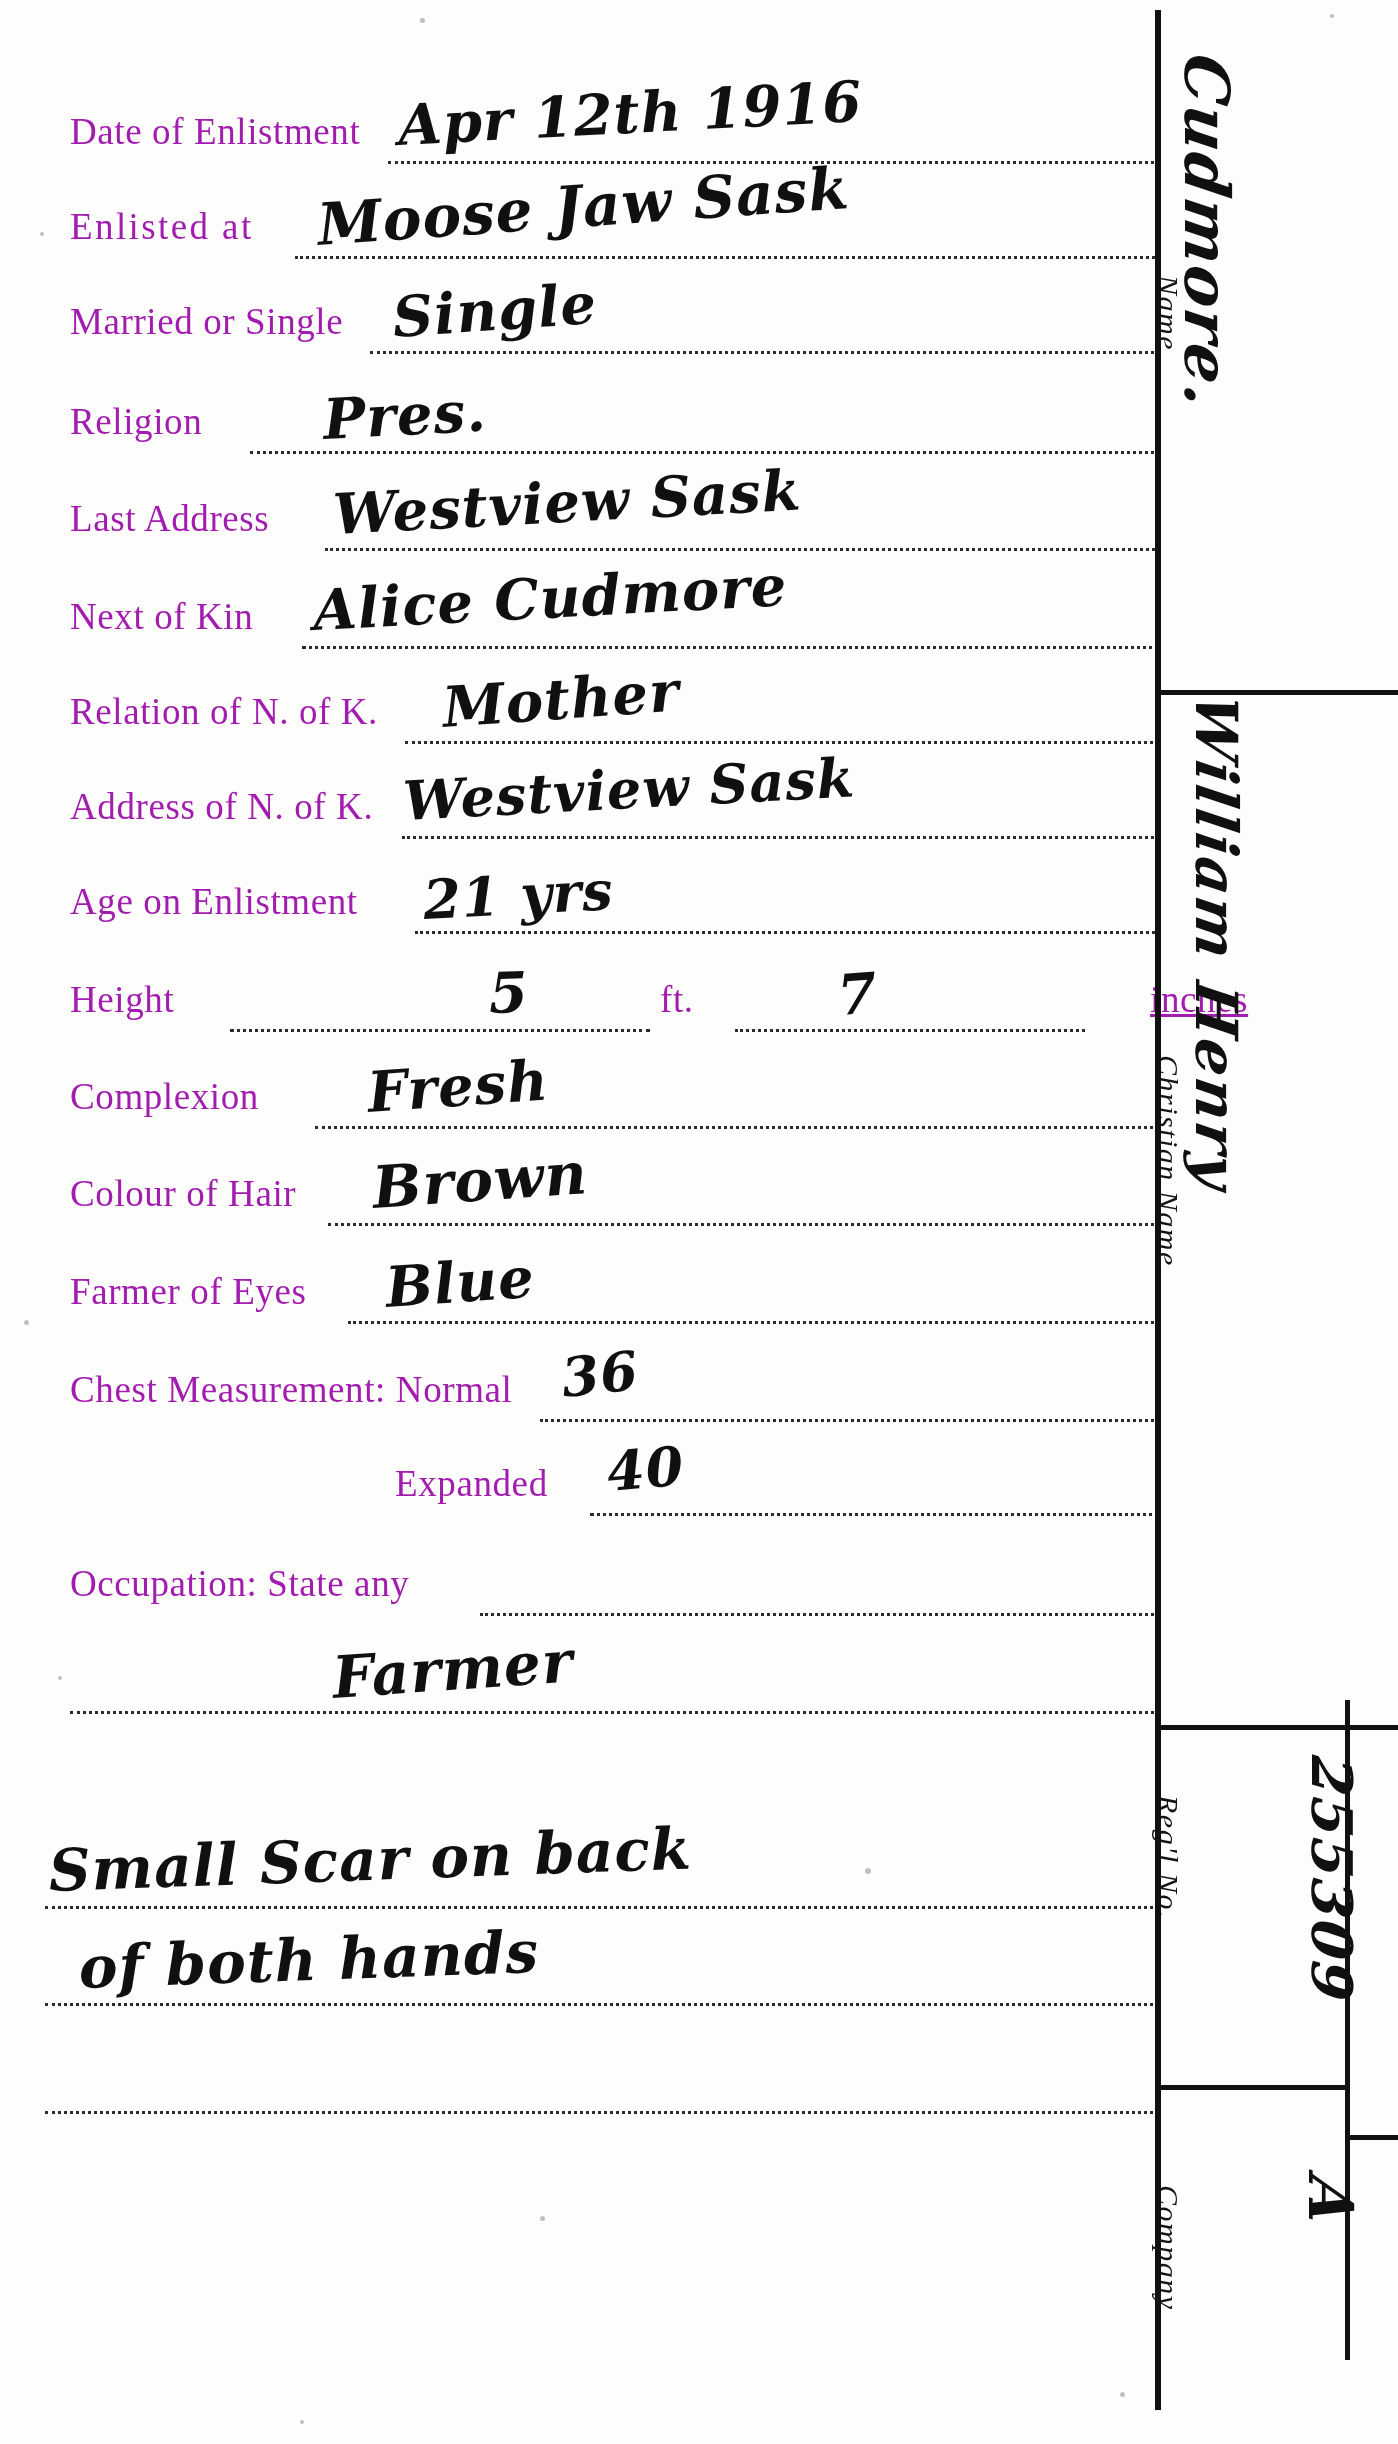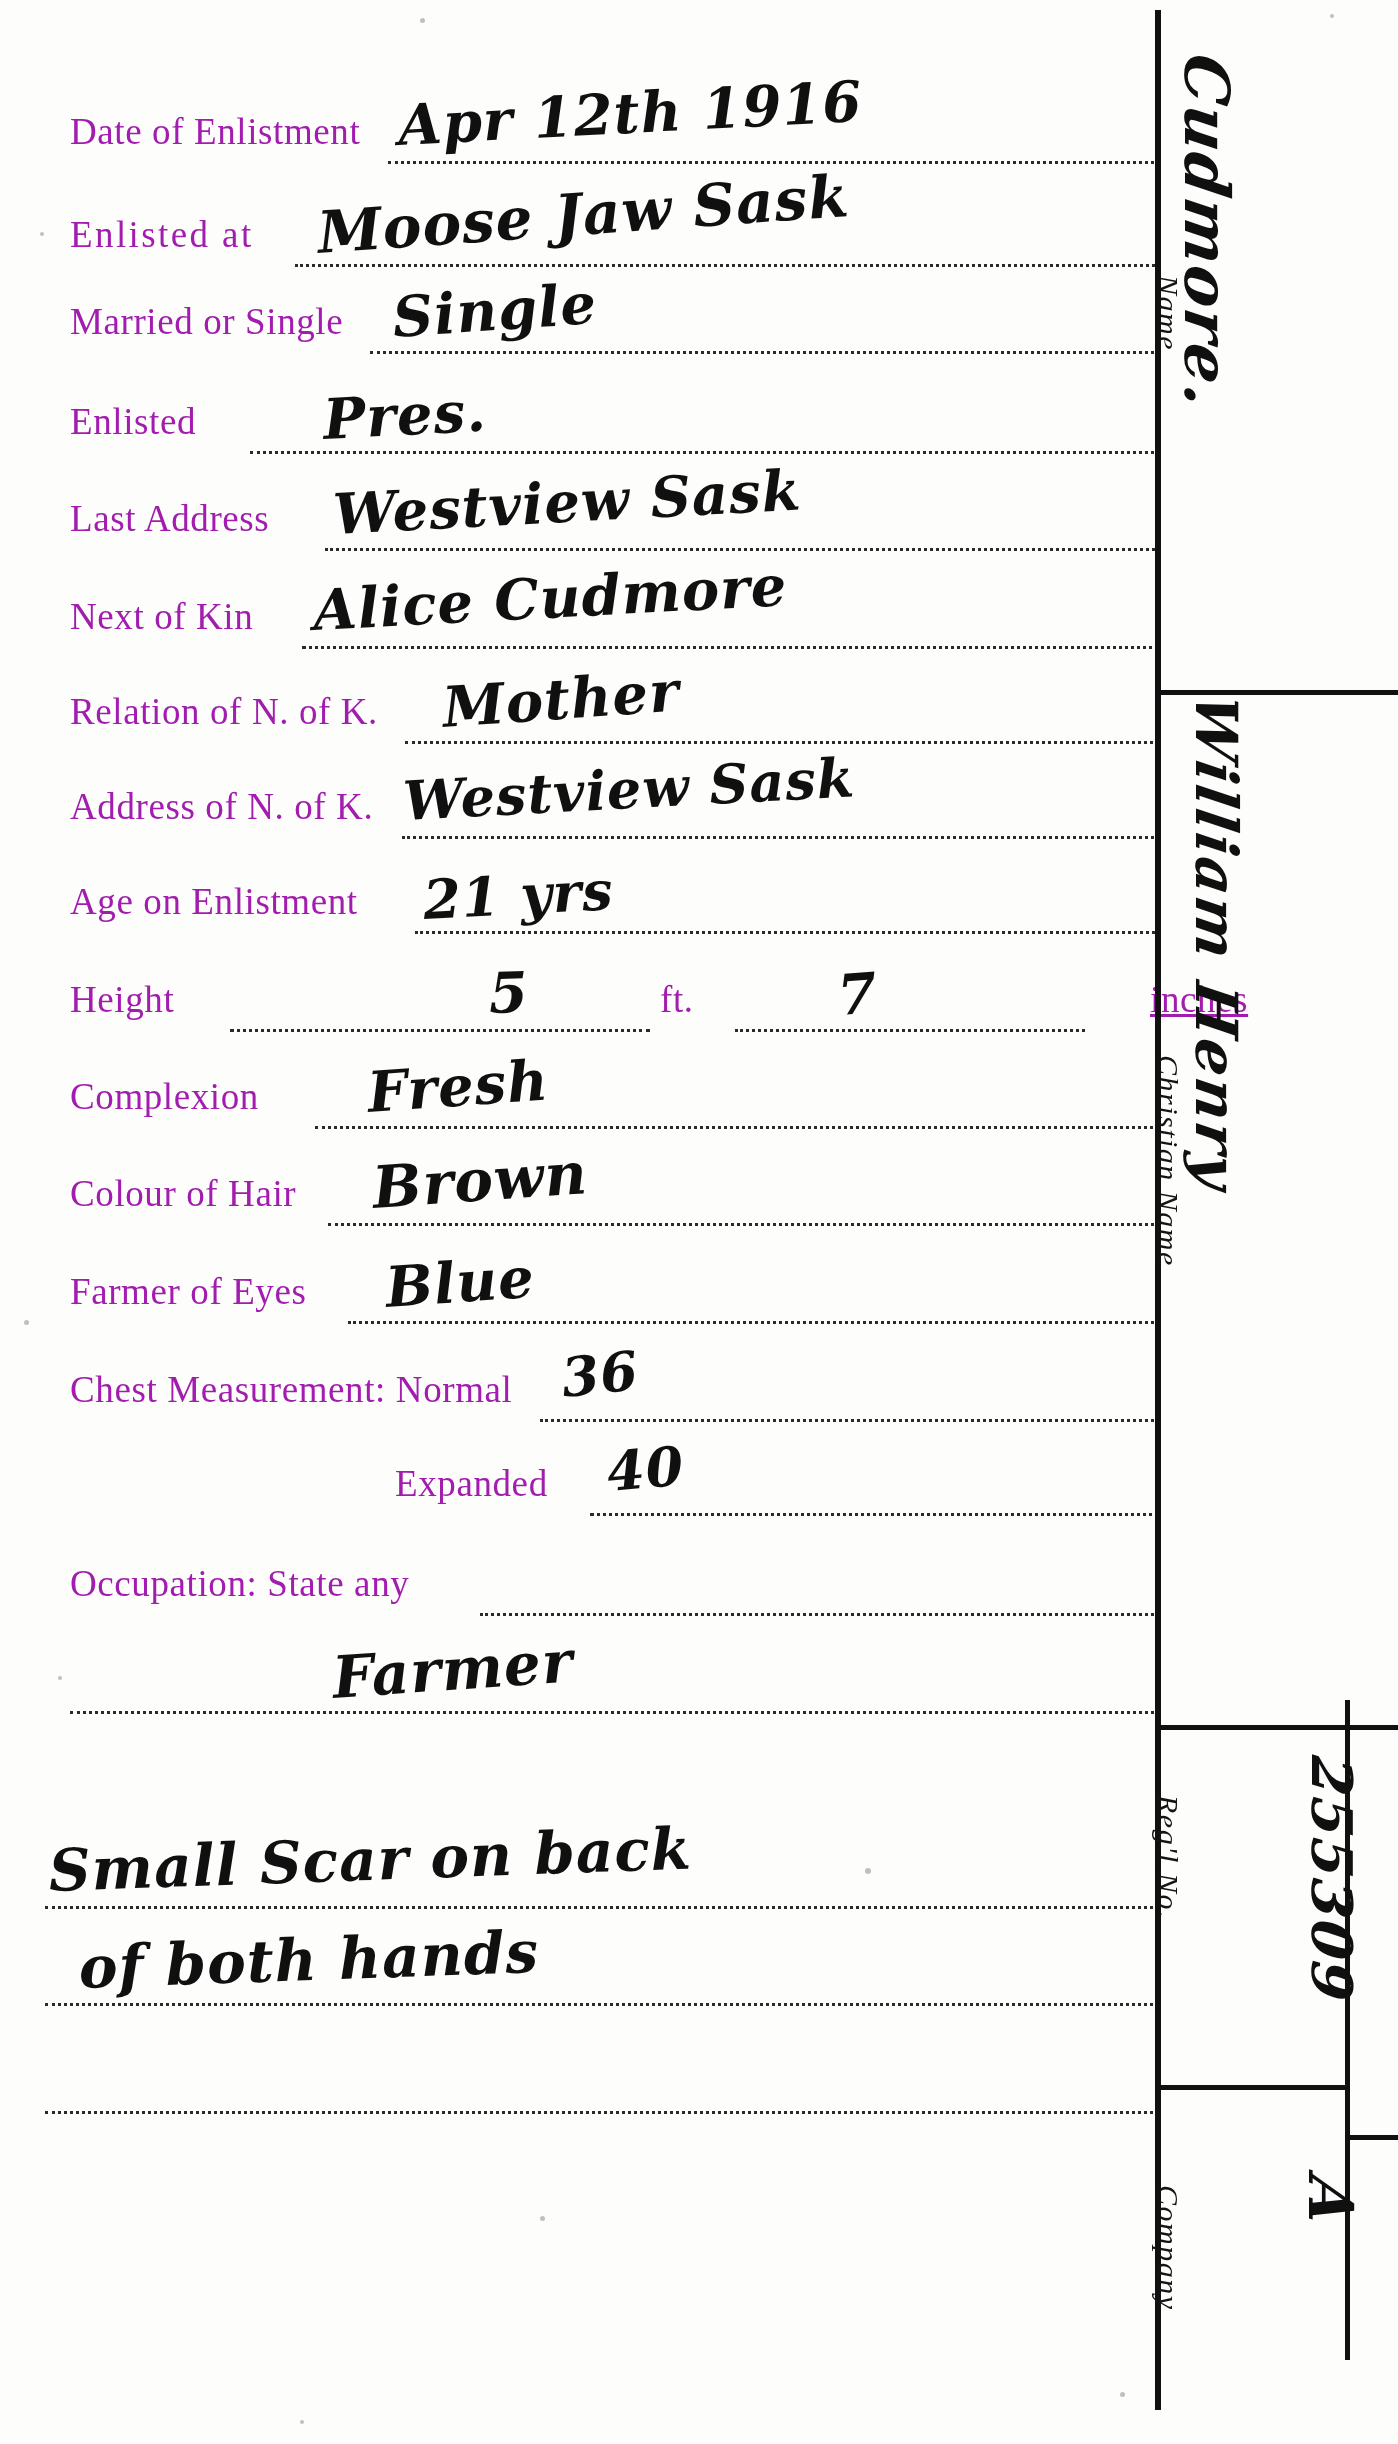--- a/index.html
+++ b/index.html
@@ -148,34 +148,34 @@
   <div class="speck" style="left:300px;top:2420px;width:4px;height:4px;"></div>
 
   <div id="form-column">
 
     <div class="form-row" style="top:110px;">
       <span class="label">Date of Enlistment</span>
       <span class="dots" style="left:318px;width:772px;"></span>
       <span class="hw" style="left:330px;top:-18px;font-size:56px;transform:rotate(-3deg);">Apr 12th 1916</span>
     </div>
 
-    <div class="form-row" style="top:213px;">
+    <div class="form-row" style="top:205px;">
       <span class="label sp">Enlisted  at</span>
       <span class="dots" style="left:225px;width:865px;"></span>
       <span class="hw" style="left:250px;top:-14px;font-size:58px;transform:rotate(-4deg);">Moose Jaw Sask</span>
     </div>
 
     <div class="form-row" style="top:300px;">
       <span class="label">Married or Single</span>
       <span class="dots" style="left:300px;width:790px;"></span>
       <span class="hw" style="left:325px;top:-16px;font-size:56px;transform:rotate(-4deg);">Single</span>
     </div>
 
     <div class="form-row" style="top:400px;">
-      <span class="label">Enlisted</span>
+      <span class="label">Religion</span>
       <span class="dots" style="left:180px;width:910px;"></span>
       <span class="hw" style="left:255px;top:-14px;font-size:56px;transform:rotate(-3deg);">Pres.</span>
     </div>
 
     <div class="form-row" style="top:497px;">
       <span class="label">Last Address</span>
       <span class="dots" style="left:255px;width:835px;"></span>
       <span class="hw" style="left:265px;top:-16px;font-size:56px;transform:rotate(-3deg);">Westview Sask</span>
     </div>
 

